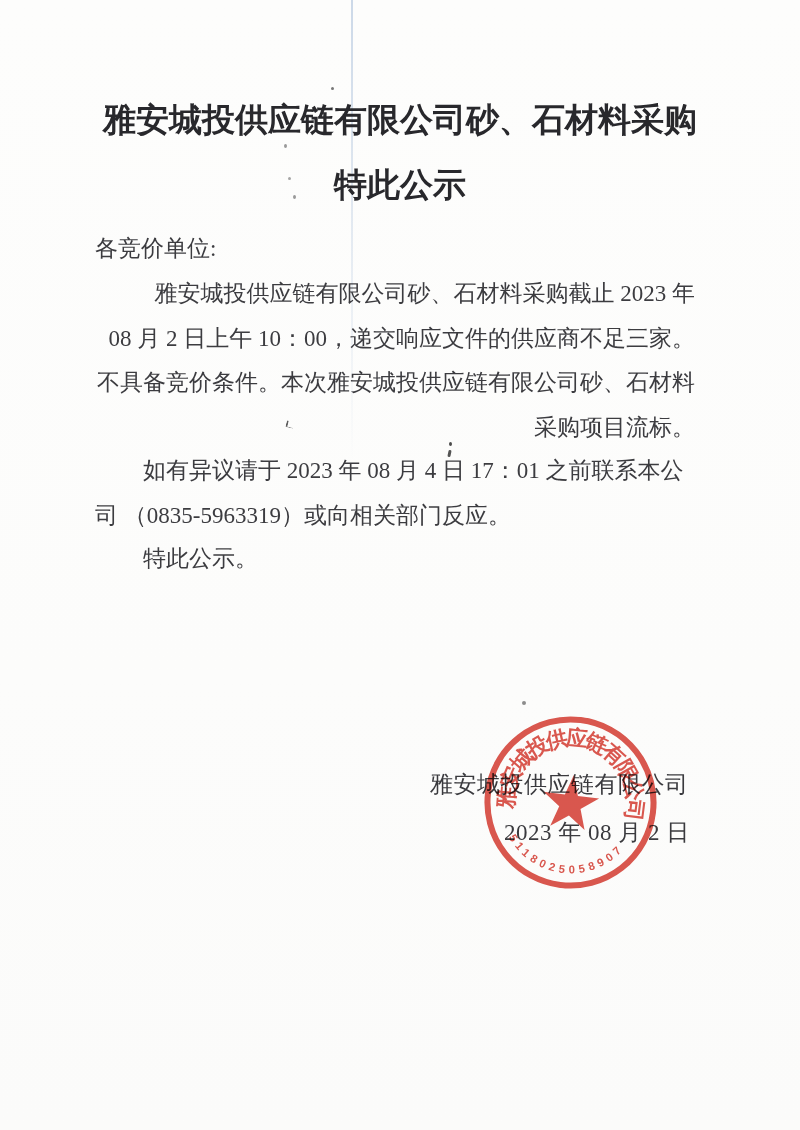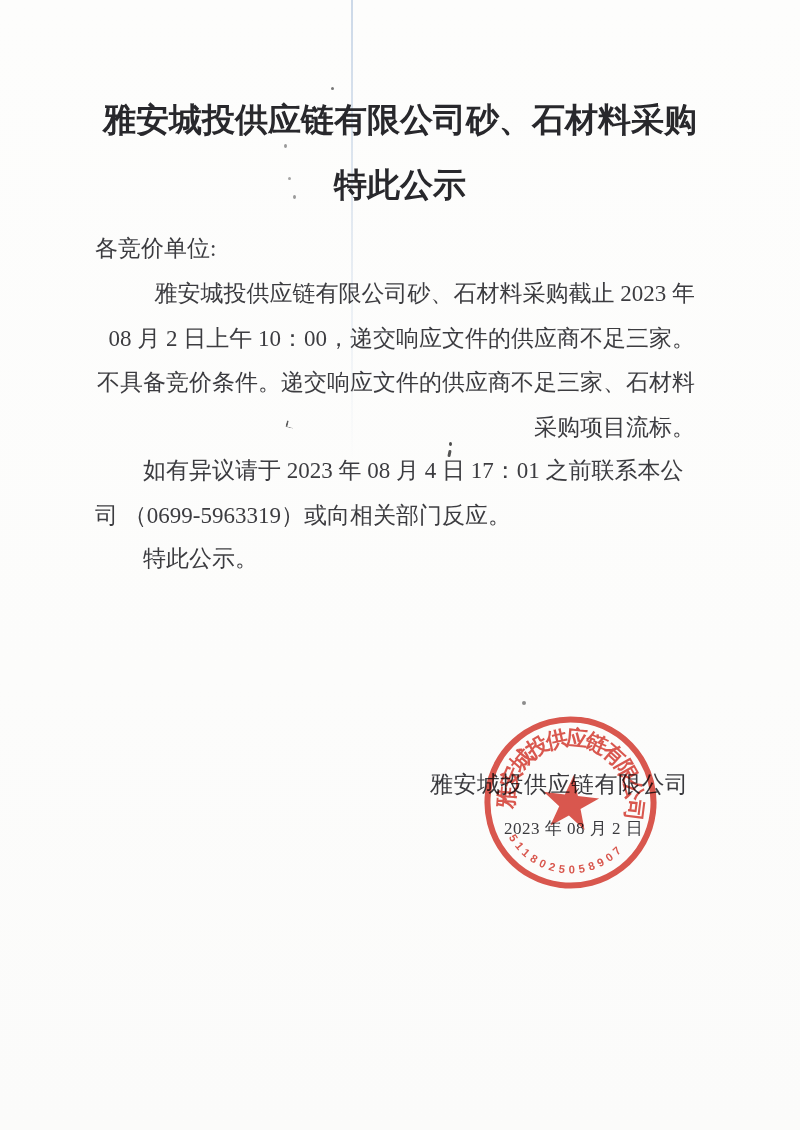--- a/index.html
+++ b/index.html
@@ -48,21 +48,21 @@
   .p3{top:449px;}
   .p4{top:537px;}
   .ind{text-indent:48px;}
   
   .sig-company{
     position:absolute;left:430px;top:769px;
     font-size:23px;color:#3a3a3e;letter-spacing:0.5px;white-space:nowrap;
   }
   .sig-date{
     position:absolute;left:504px;top:817px;
-    font-size:17px;color:#3a3a3e;letter-spacing:0.5px;white-space:nowrap;
+    font-size:23px;color:#3a3a3e;letter-spacing:0.5px;white-space:nowrap;
   }
   
   .seal{
     position:absolute;left:484px;top:716px;width:173px;height:173px;
     transform:rotate(7deg);
     mix-blend-mode:multiply;opacity:.9;
   }
   .seal svg{width:100%;height:100%;}
 </style>
 </head>
@@ -83,27 +83,27 @@
     </div>
 
   <h1 class="title t1">雅安城投供应链有限公司砂、石材料采购</h1>
   <h1 class="title t2">特此公示</h1>
 
   <div class="bodyblock sal">各竞价单位:</div>
 
   <div class="bodyblock p2">
     <div class="ind">雅安城投供应链有限公司砂、石材料采购截止 2023 年</div>
     <div>08 月 2 日上午 10：00，递交响应文件的供应商不足三家。</div>
-    <div>不具备竞价条件。递交响应文件的供应商不足三家、石材料</div>
+    <div>不具备竞价条件。本次雅安城投供应链有限公司砂、石材料</div>
     <div>采购项目流标。</div>
   </div>
 
   <div class="bodyblock p3">
     <div class="ind">如有异议请于 2023 年 08 月 4 日 17：01 之前联系本公</div>
-    <div>司 （0699-5963319）或向相关部门反应。</div>
+    <div>司 （0835-5963319）或向相关部门反应。</div>
   </div>
 
   <div class="bodyblock p4">
     <div class="ind">特此公示。</div>
   </div>
 
   <div class="sig-company">雅安城投供应链有限公司</div>
   <div class="sig-date">2023 年 08 月 2 日</div>
 
   <div class="seal">

